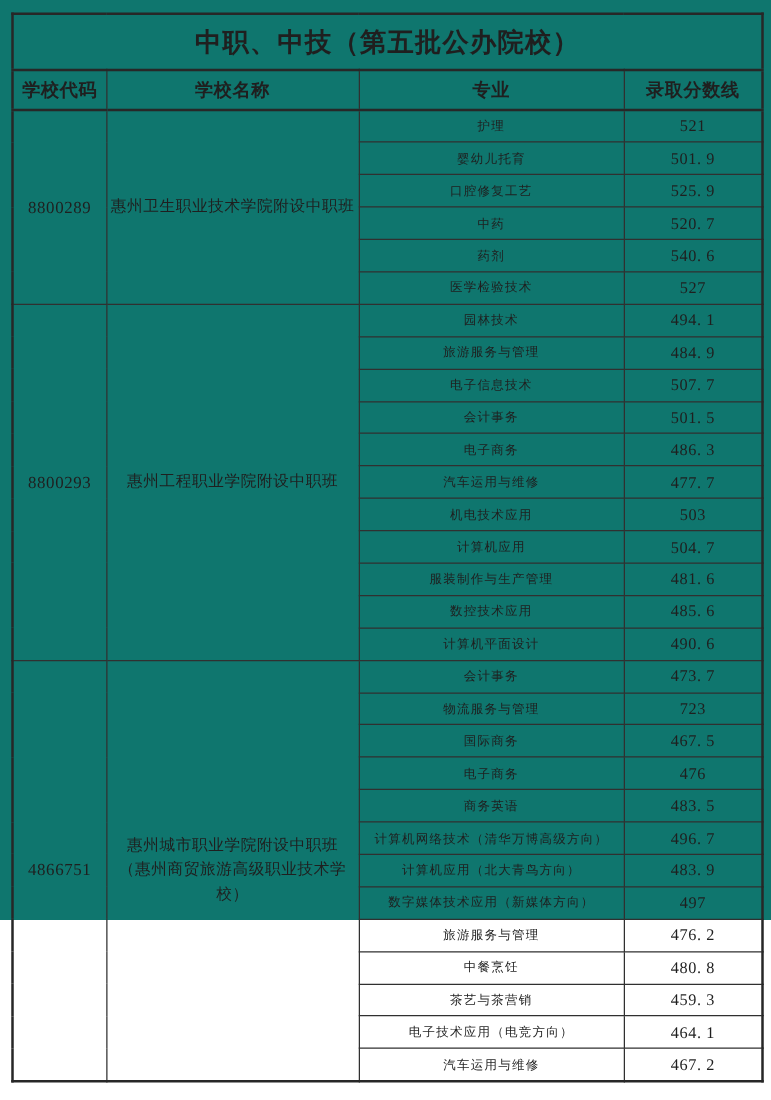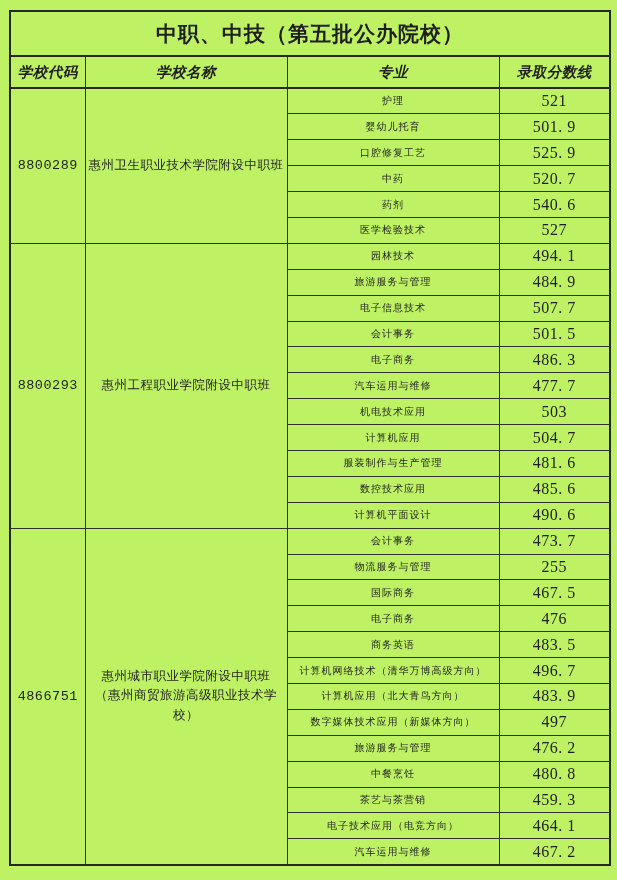--- a/index.html
+++ b/index.html
@@ -7,24 +7,24 @@
     padding: 0;
     background: #ffffff;
     width: 617px;
     height: 880px;
     font-family: "Liberation Serif", "DejaVu Serif", serif;
     color: #1f1f1f;
     -webkit-font-smoothing: antialiased;
   }
   .page {
     width: 617px;
-    height: 880px;
+    height: 736px;
     box-sizing: border-box;
     padding: 10px 8px 0 9px;
-    background: #bef264;
+    background: #0f766e;
   }
   table.admission-table {
     width: 600px;
     border-collapse: collapse;
     table-layout: fixed;
     border: 2px solid #272727;
   }
   th, td {
     border: 1px solid #303030;
     text-align: center;
@@ -40,41 +40,40 @@
     font-family: "Liberation Serif", "DejaVu Serif", serif;
     border-bottom: 2px solid #272727;
   }
   tr.header-row th {
     height: 30px;
     font-family: "Liberation Sans", "DejaVu Sans", sans-serif;
     font-weight: bold;
     font-size: 14.5px;
     letter-spacing: 0.5px;
     border-bottom: 2px solid #272727;
-    font-style: italic;
   }
   tbody tr.data-row {
     height: 25.9px;
   }
   td.code-cell {
     font-size: 13.5px;
     letter-spacing: 0.5px;
-    font-family: Liberation Mono, monospace;
+    font-family: Liberation Serif, serif;
   }
   td.name-cell {
     font-size: 12.5px;
     line-height: 1.55;
     letter-spacing: 0.5px;
   }
   td.major-cell {
     font-size: 10px;
     letter-spacing: 1px;
   }
   td.score-cell {
-    font-size: 16px;
+    font-size: 13px;
     letter-spacing: 0.5px;
   }
 </style>
 </head>
 <body>
 
 <div class="page">
   <table class="admission-table">
     <colgroup>
       <col style="width:75px">
@@ -174,21 +173,21 @@
           <td rowspan="13" class="code-cell">4866751</td>
           <td rowspan="13" class="name-cell">
             <div>惠州城市职业学院附设中职班</div>
             <div>（惠州商贸旅游高级职业技术学校）</div>
           </td>
           <td class="major-cell">会计事务</td>
           <td class="score-cell">473. 7</td>
         </tr>
         <tr class="data-row">
           <td class="major-cell">物流服务与管理</td>
-          <td class="score-cell">255</td>
+          <td class="score-cell">723</td>
         </tr>
         <tr class="data-row">
           <td class="major-cell">国际商务</td>
           <td class="score-cell">467. 5</td>
         </tr>
         <tr class="data-row">
           <td class="major-cell">电子商务</td>
           <td class="score-cell">476</td>
         </tr>
         <tr class="data-row">

